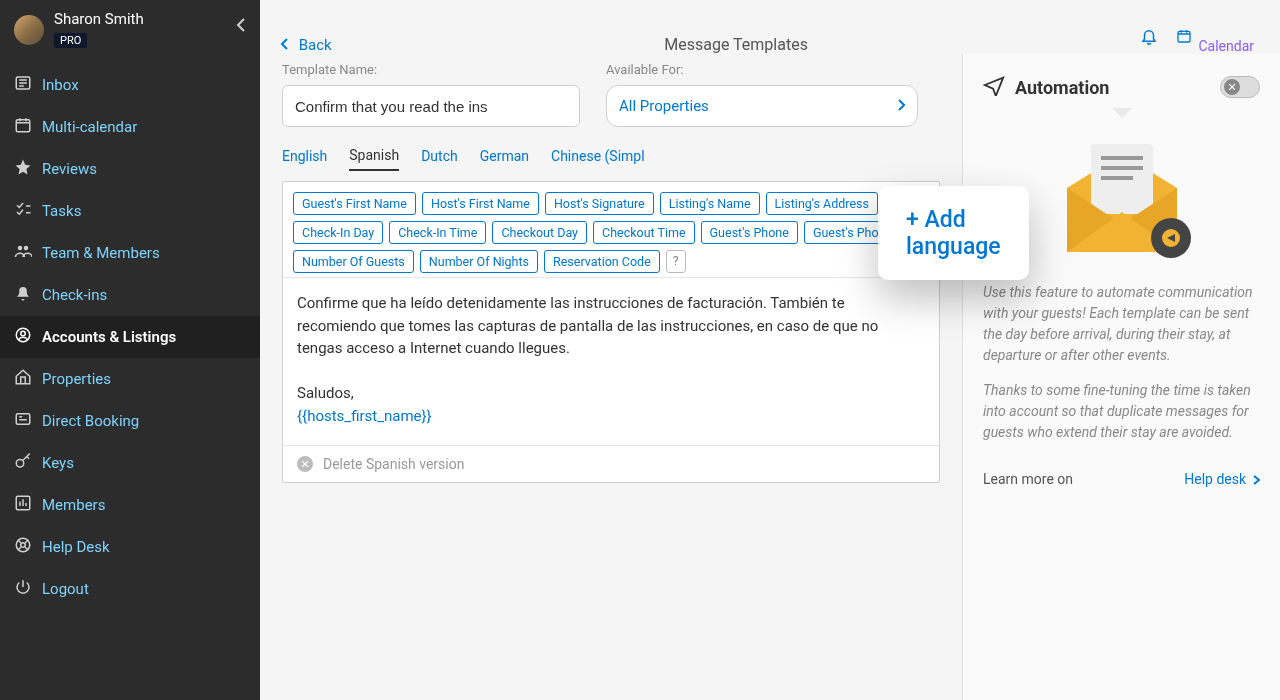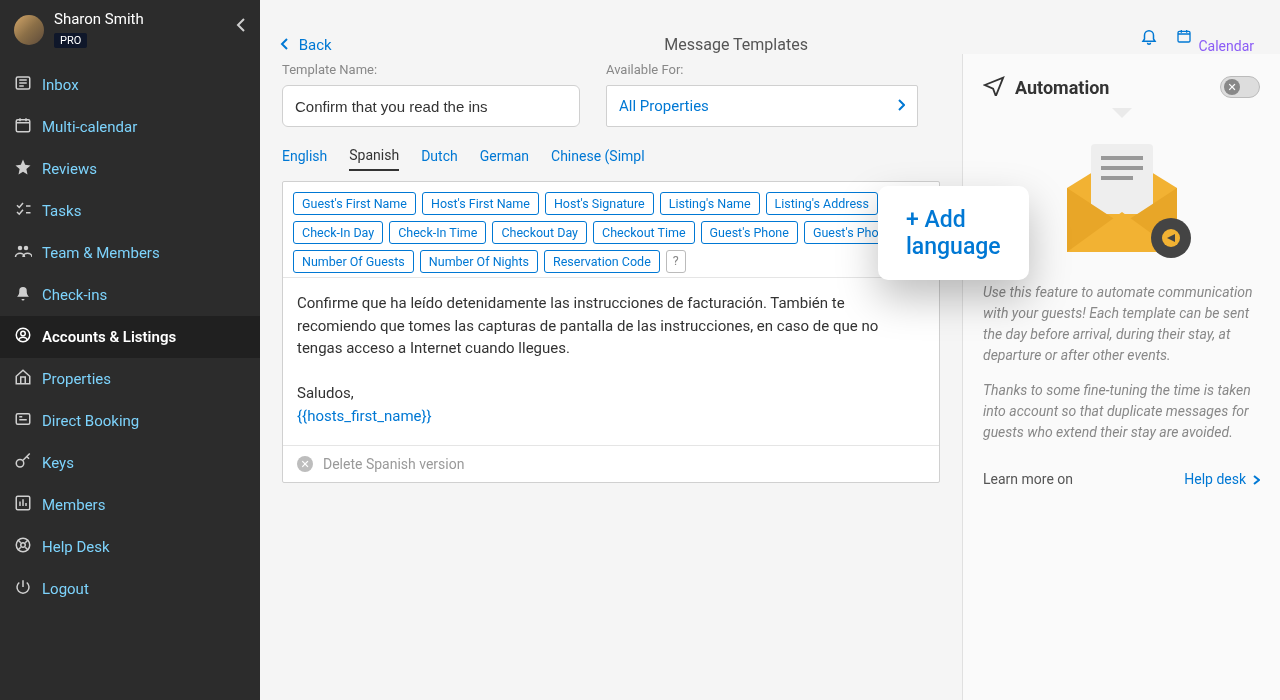--- a/index.html
+++ b/index.html
@@ -30,21 +30,21 @@
   .right-tools .tool { cursor:pointer; display:flex; align-items:center; gap:6px; }
 
   .content { display:flex; flex:1; overflow:hidden; }
   .editor { flex:1; padding:0 22px 20px 22px; display:flex; flex-direction:column; }
   .field-row { display:flex; gap:26px; margin-top:8px; }
   .field { display:flex; flex-direction:column; }
   .field-label { color:#888; font-size:13px; margin-bottom:8px; }
   .template-name { width:298px; }
   .template-name input { width:100%; height:42px; border:1px solid #d0d0d0; background:#fff; padding:0 12px; font-size:15px; color:#333; border-radius:6px; }
   .available-for { width:312px; }
-  .available-for .select { width:100%; height:42px; border:1px solid #d0d0d0; background:#fff; padding:0 12px; display:flex; align-items:center; justify-content:space-between; color:#0078d4; font-size:15px; border-radius:2px; }
+  .available-for .select { width:100%; height:42px; border:1px solid #d0d0d0; background:#fff; padding:0 12px; display:flex; align-items:center; justify-content:space-between; color:#0078d4; font-size:15px; border-radius:12px; }
 
   .lang-tabs { display:flex; align-items:center; gap:22px; margin-top:14px; position:relative; }
   .lang-tab { color:#0078d4; cursor:pointer; padding:6px 0; font-size:14px; }
   .lang-tab.active { color:#333; border-bottom:2px solid #333; }
 
   .add-lang-pop { position:absolute; left:618px; top:132px; background:#fff; border-radius:10px; box-shadow:0 18px 40px rgba(0,0,0,0.25); padding:20px 28px; color:#0078d4; font-size:23px; font-weight:500; z-index:50; }
 
   .editor-box { border:1px solid #d0d0d0; background:#fff; border-radius:2px; margin-top:10px; }
   .tokens { padding:10px 10px 4px 10px; display:flex; flex-wrap:wrap; gap:6px; }
   .token { border:1px solid #0078d4; color:#0078d4; font-size:12.5px; padding:3px 8px; border-radius:3px; cursor:pointer; background:#fff; }

